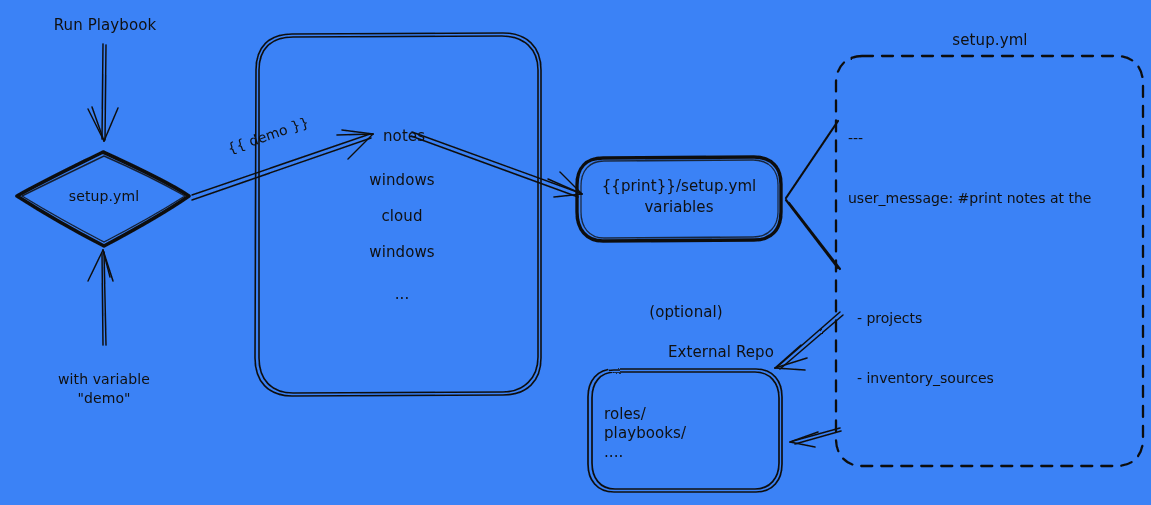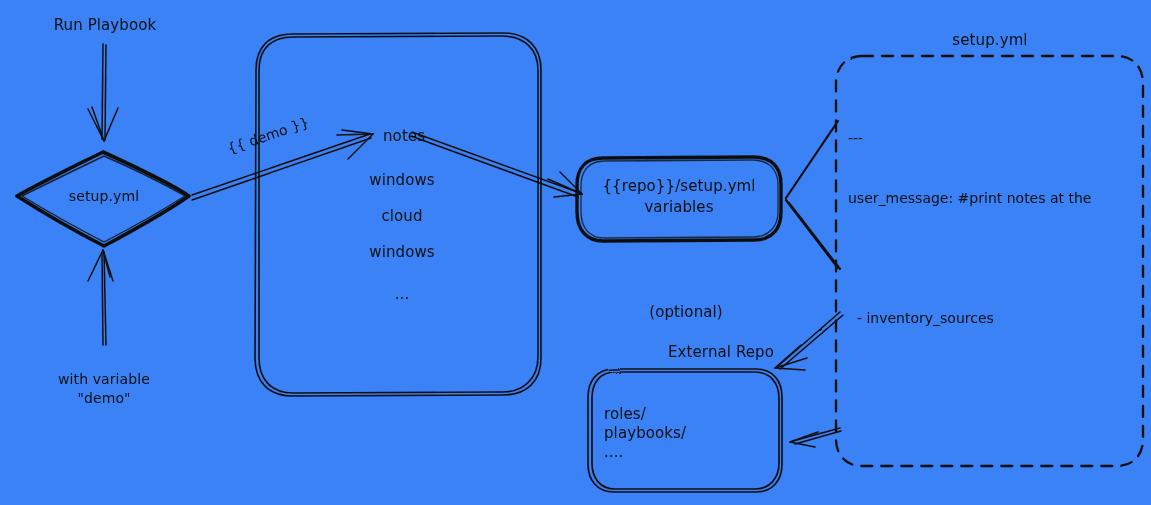--- a/index.html
+++ b/index.html
@@ -182,36 +182,37 @@
 
   <div class="lbl t14" style="left:228px; top:140px; transform:rotate(-19deg); transform-origin:left center;">{{ demo }}</div>
 
 
   <div class="lbl t15" style="left:383px; top:127px;">notes</div>
   <div class="lbl t15 center" style="left:402px; top:171px;">windows</div>
   <div class="lbl t15 center" style="left:402px; top:207px;text-align:center;">cloud</div>
   <div class="lbl t15 center" style="left:402px; top:243px;">windows</div>
   <div class="lbl t15 center" style="left:402px; top:285px;">...</div>
 
-  <div class="lbl t15 center" style="left:679px; top:177px;">{{repo}}/setup.yml</div>
+  <div class="lbl t15 center" style="left:679px; top:177px;">{{print}}/setup.yml</div>
   <div class="lbl t15 center" style="left:679px; top:198px;text-align:right;">variables</div>
 
   <div class="lbl t15 center" style="left:686px; top:303px;">(optional)</div>
   <div class="lbl t15 center" style="left:721px; top:343px;">External Repo</div>
 
   <div class="lbl t15" style="left:604px; top:405px;">roles/</div>
   <div class="lbl t15" style="left:604px; top:424px;">playbooks/</div>
   <div class="lbl t15" style="left:604px; top:443px;">....</div>
 
   <div class="lbl t15 center" style="left:990px; top:31px;">setup.yml</div>
 
   <div class="panel-text" style="left:848px; top:88px;">
     <div>---</div>
     <div>user_message: #print notes at the</div>
     <div>&nbsp;</div>
+    <div>  - projects</div>
     <div>  - inventory_sources</div>
     
     
     
     
     
     
     
     
     

